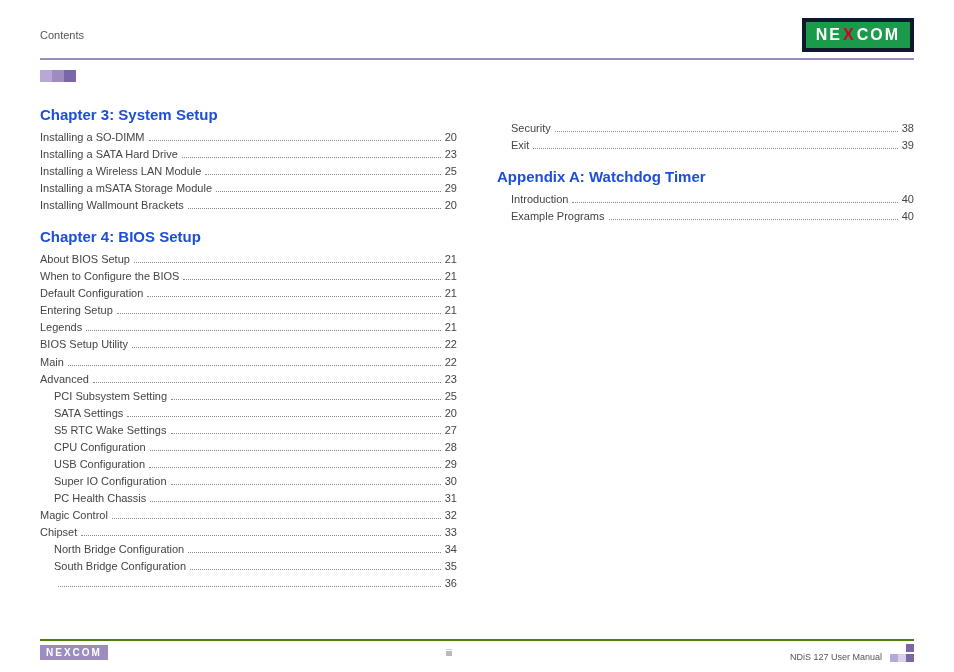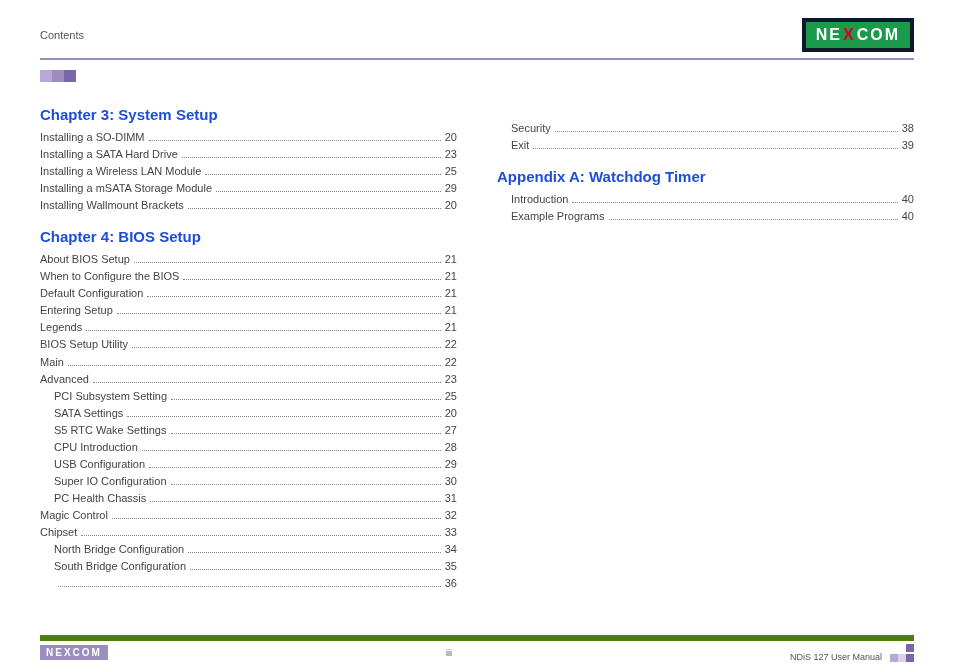--- a/index.html
+++ b/index.html
@@ -71,21 +71,21 @@
   .toc-line.indent1 { padding-left: 14px; }
   .toc-title { flex: 0 0 auto; }
   .dots {
     flex:1;
     border-bottom: 1px dotted #888;
     margin: 0 4px 3px 4px;
     min-width: 10px;
   }
   .toc-page { flex:0 0 auto; }
   .footer {
-    border-top: 6px solid #4d7c0f;
+    border-top: 2px solid #4d7c0f;
     padding-top: 3px;
     display:flex;
     justify-content: space-between;
     align-items:center;
     font-size: 9px;
     color:#555;
     margin-top: auto;
   }
   .footer-logo {
     background:#9c8cc0;
@@ -203,21 +203,21 @@
             <span class="toc-title">SATA Settings</span>
             <span class="dots"></span>
             <span class="toc-page">20</span>
           </div>
           <div class="toc-line indent1">
             <span class="toc-title">S5 RTC Wake Settings</span>
             <span class="dots"></span>
             <span class="toc-page">27</span>
           </div>
           <div class="toc-line indent1">
-            <span class="toc-title">CPU Introduction</span>
+            <span class="toc-title">CPU Configuration</span>
             <span class="dots"></span>
             <span class="toc-page">28</span>
           </div>
           <div class="toc-line indent1">
             <span class="toc-title">USB Configuration</span>
             <span class="dots"></span>
             <span class="toc-page">29</span>
           </div>
           <div class="toc-line indent1">
             <span class="toc-title">Super IO Configuration</span>

